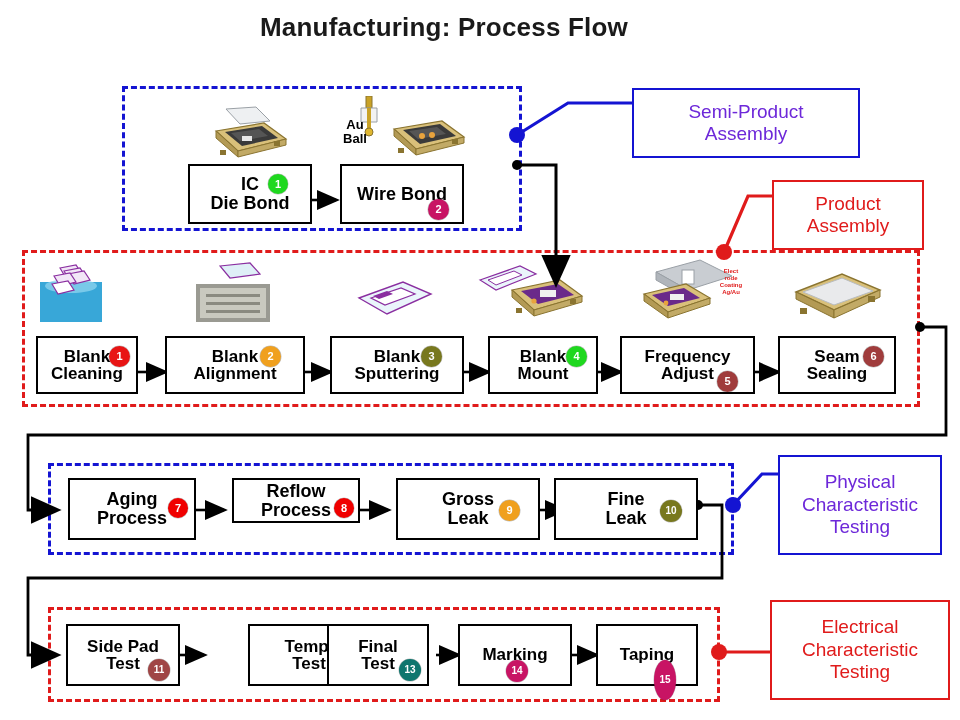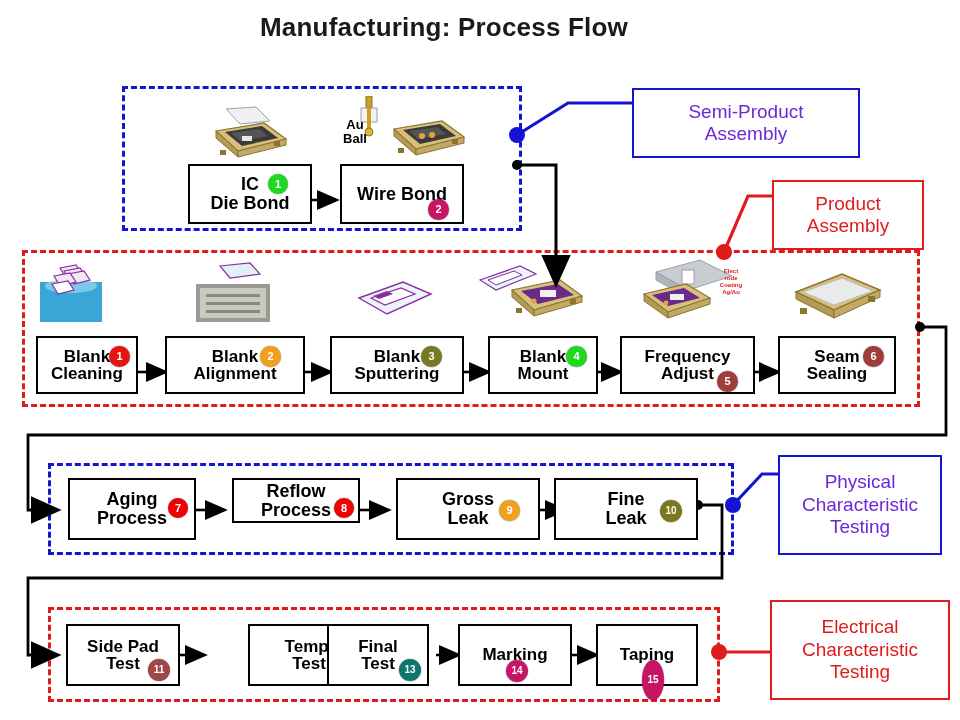--- a/index.html
+++ b/index.html
@@ -324,21 +324,21 @@
     <span class="badge" style="left:70px;top:33px;width:22px;height:22px;font-size:10px;background:#0f766e;">13</span>
   </div>
 
   <div class="pbox sz17" style="left:458px;top:624px;width:114px;height:62px;">
     <span class="ln">Marking</span>
     <span class="badge" style="left:46px;top:34px;width:22px;height:22px;font-size:10px;background:#c81464;">14</span>
   </div>
 
   <div class="pbox sz17" style="left:596px;top:624px;width:102px;height:62px;">
     <span class="ln">Taping</span>
-    <span class="badge" style="left:44px;top:34px;width:22px;height:40px;font-size:10px;background:#c81464;">15</span>
+    <span class="badge" style="left:56px;top:34px;width:22px;height:40px;font-size:10px;background:#c81464;">15</span>
   </div>
 
   <div class="callout blue" style="left:632px;top:88px;width:228px;height:70px;">
     <span>Semi-Product</span>
     <span>Assembly</span>
   </div>
 
   <div class="callout red" style="left:772px;top:180px;width:152px;height:70px;">
     <span>Product</span>
     <span>Assembly</span>

